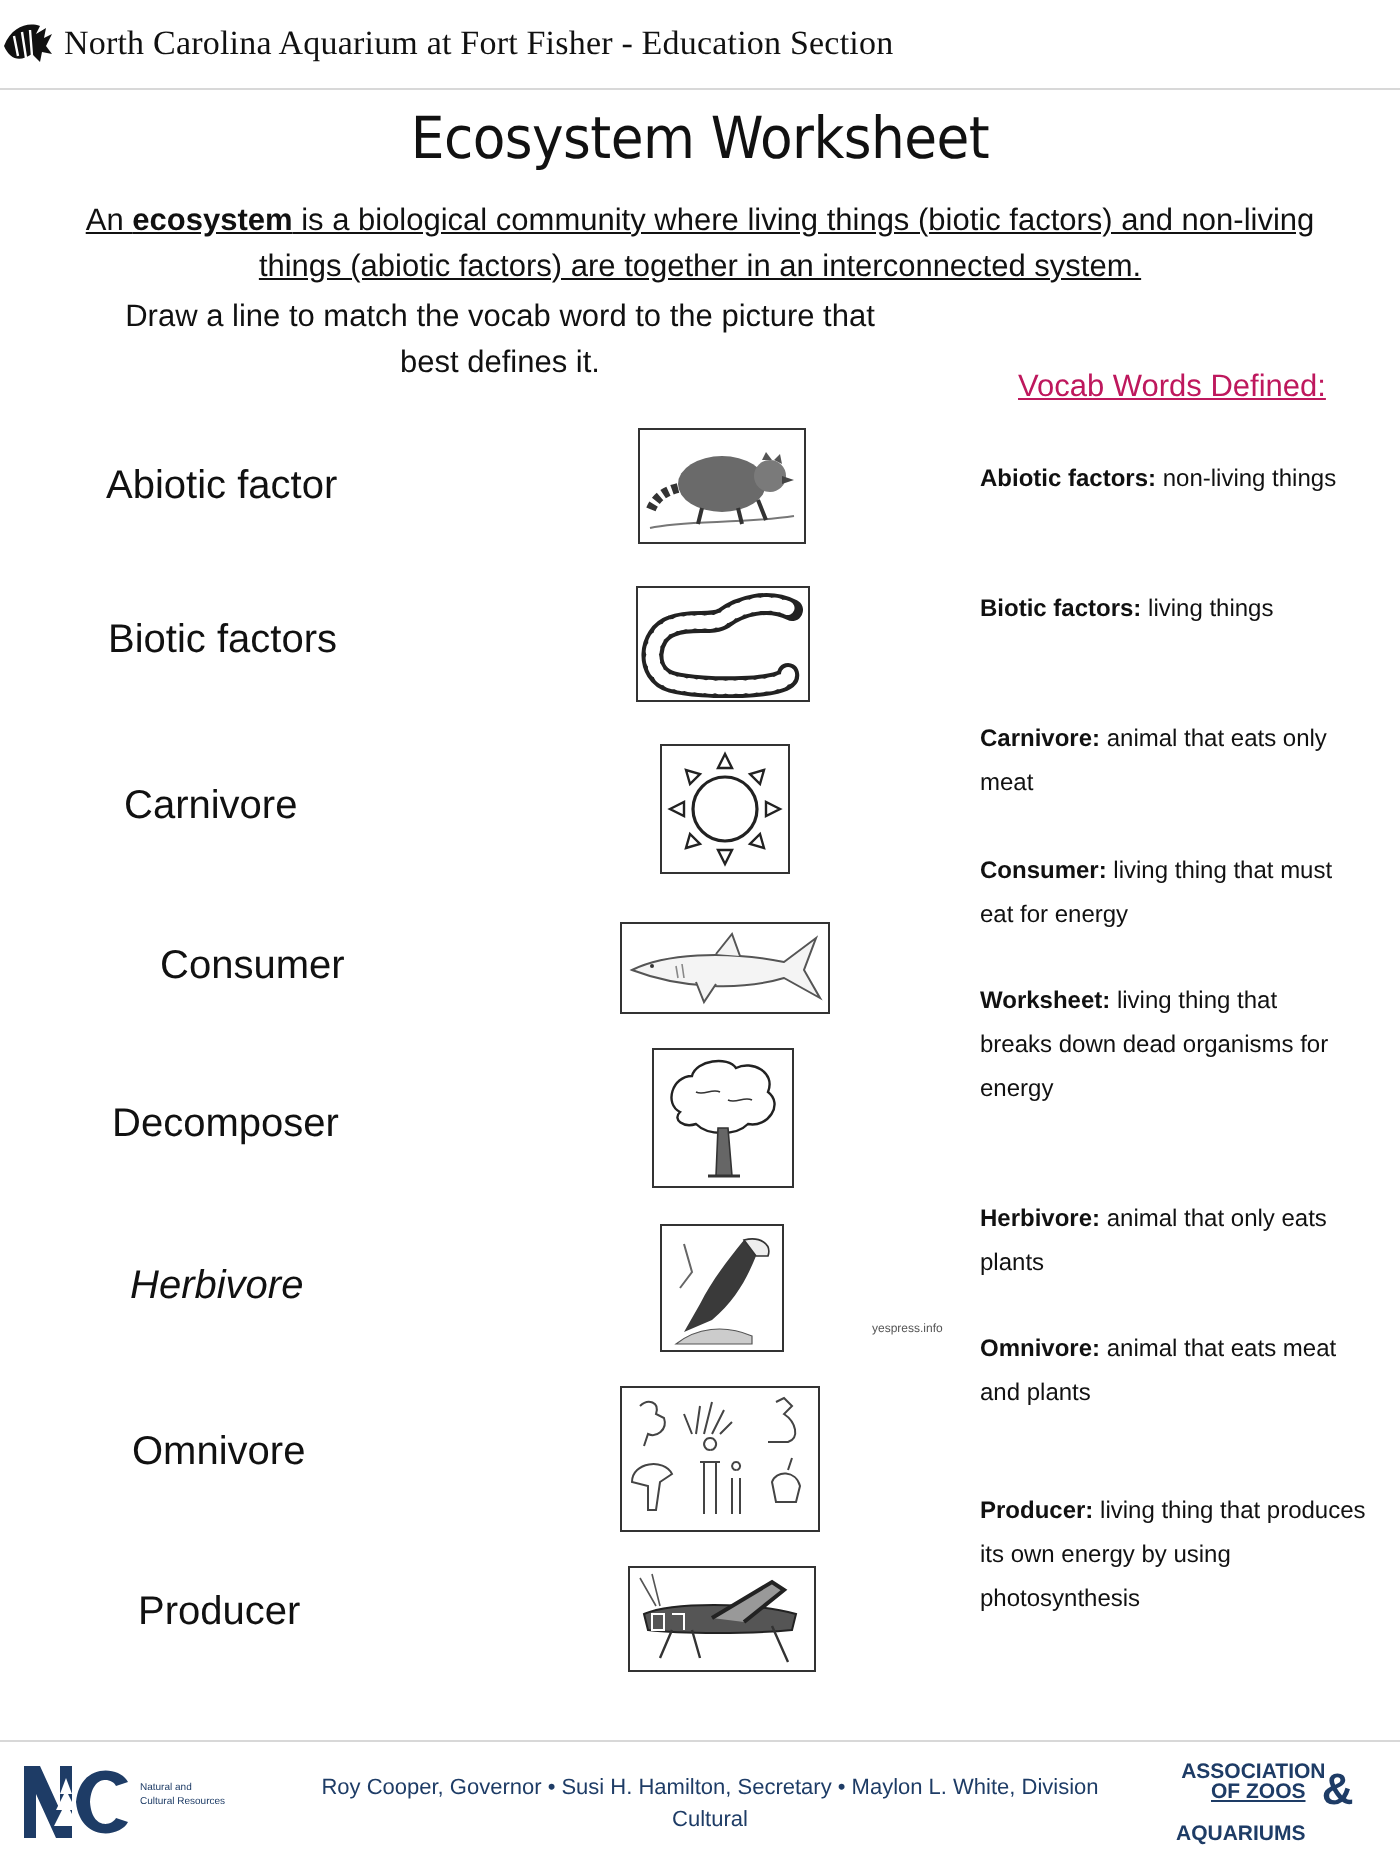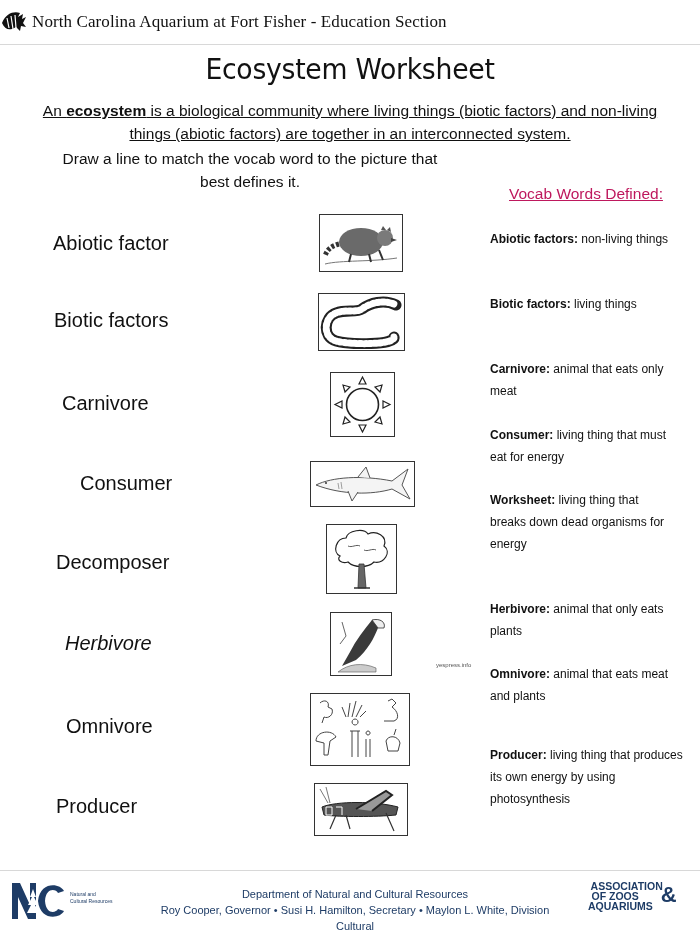--- a/index.html
+++ b/index.html
@@ -91,21 +91,21 @@
 
 <div class="vocab-heading">Vocab Words Defined:</div>
 
 <div class="term" style="left:53px; top:232px;">Abiotic factor</div>
 <div class="term" style="left:54px; top:309px;">Biotic factors</div>
 <div class="term" style="left:62px; top:392px;">Carnivore</div>
 <div class="term" style="left:80px; top:472px;">Consumer</div>
 <div class="term" style="left:56px; top:551px;">Decomposer</div>
 <div class="term" style="left:65px; top:632px;font-style:italic;">Herbivore</div>
 <div class="term" style="left:66px; top:715px;">Omnivore</div>
-<div class="term" style="left:56px; top:795px;text-align:center;">Producer</div>
+<div class="term" style="left:69px; top:795px;text-align:center;">Producer</div>
 
 <div class="pic" style="left:319px; top:214px; width:84px; height:58px;">
   <svg width="80" height="54" viewBox="0 0 80 54">
     <path d="M4 48 C20 44, 50 46, 76 42" stroke="#777" stroke-width="1" fill="none"></path>
     <ellipse cx="40" cy="26" rx="22" ry="14" fill="#6a6a6a"></ellipse>
     <circle cx="64" cy="22" r="8" fill="#7a7a7a"></circle>
     <path d="M70 22 L76 24 L70 26 Z" fill="#444"></path>
     <path d="M60 14 L62 10 L65 14 Z M66 14 L69 11 L70 16 Z" fill="#555"></path>
     <path d="M18 28 C10 30, 6 34, 4 40" stroke="#333" stroke-width="5" fill="none" stroke-dasharray="3 2"></path>
     <path d="M30 38 L28 46 M48 38 L50 46 M58 34 L62 44" stroke="#333" stroke-width="2"></path>
@@ -220,23 +220,22 @@
   <svg class="nc-logo" width="54" height="40" viewBox="0 0 54 40">
     <path d="M0 2 L8 2 L18 24 L18 2 L24 2 L24 38 L16 38 L6 16 L6 38 L0 38 Z" fill="#1e3c66"></path>
     <path d="M52 10 C48 2, 28 0, 26 20 C28 40, 48 38, 52 30 L46 28 C44 32, 34 34, 33 20 C34 6, 44 8, 46 12 Z" fill="#1e3c66"></path>
     <path d="M21 8 L18 16 L20 16 L16 24 L19 24 L15 32 L27 32 L23 24 L26 24 L22 16 L24 16 Z" fill="#fff"></path>
   </svg>
   <div class="nc-sub">
     <span>Natural and</span><br>
     <span>Cultural Resources</span>
   </div>
   <div class="footer-text">
-    <div>Department of Natural and Cultural Resources</div>
     <div>Roy Cooper,  Governor •  Susi H. Hamilton, Secretary •  Maylon L. White, Division</div>
     <div>Cultural</div>
   </div>
   <div class="aza">
     <div>ASSOCIATION</div>
-    <div style="padding-right:24px;">OF ZOOS</div>
-    <div style="padding-right:10px;">AQUARIUMS</div>
+    <div style="padding-right:10px;text-decoration:underline;">OF ZOOS</div>
+    <div style="padding-right:10px;margin-top:11px;">AQUARIUMS</div>
     <span class="amp">&amp;</span>
   </div>
 </div>
 
 </body></html>

